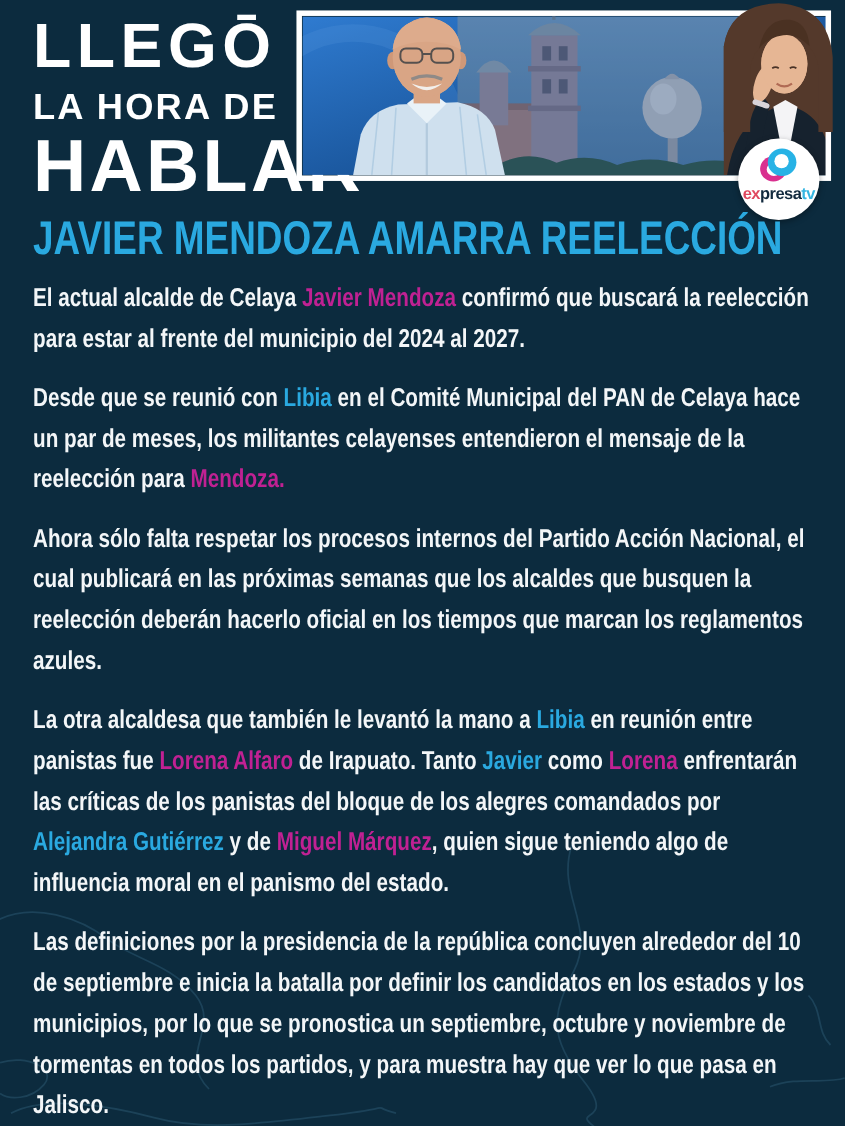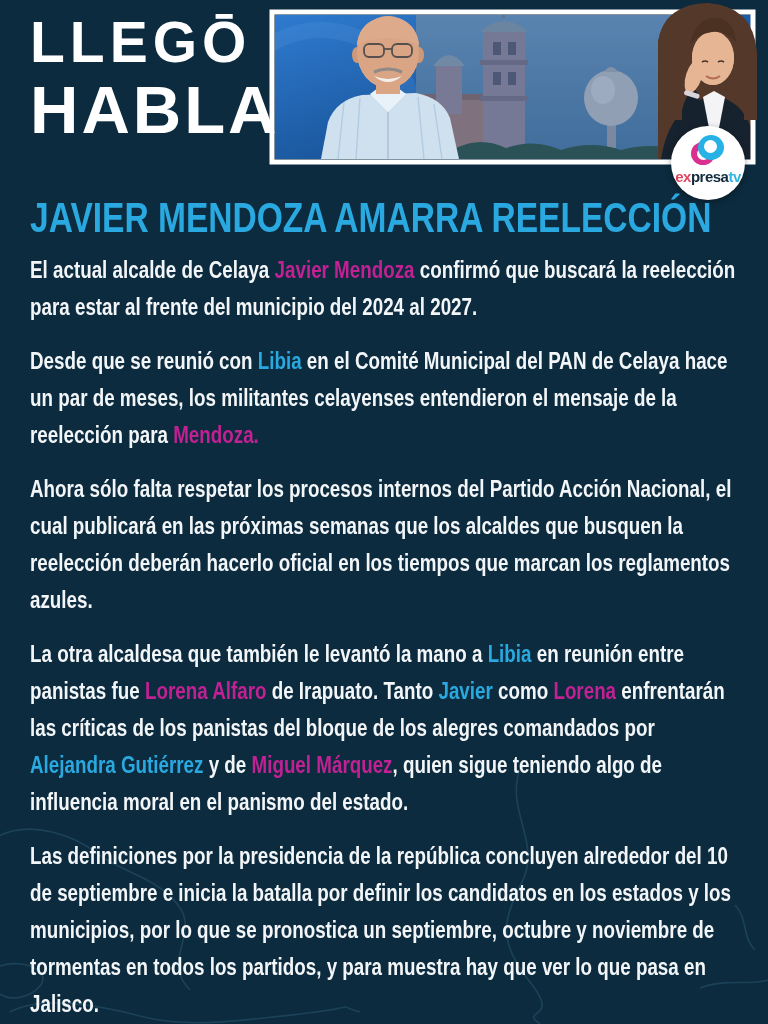--- a/index.html
+++ b/index.html
@@ -61,20 +61,21 @@
     <path d="M0 966 C 25 958, 52 972, 40 986 S 8 1000, 0 994"></path>
     <path d="M700 988 C 725 978, 750 986, 768 980"></path>
     <path d="M735 905 C 748 918, 742 938, 755 950"></path>
   </g>
 </svg>
 
 <div class="header">
 
   <div class="brand">
     <div class="l1">LLEGŌ</div>
+    <div class="l2">LA HORA DE</div>
     <div class="l3">HABLAR</div>
   </div>
 
   <div class="banner">
     <svg viewBox="0 0 494 170" width="494" height="170">
       <defs>
         <linearGradient id="bluebg" x1="0" y1="0" x2="1" y2="1">
           <stop offset="0" stop-color="#2f7bd0"></stop>
             <stop offset="1" stop-color="#0a3a75"></stop>
         </linearGradient>

